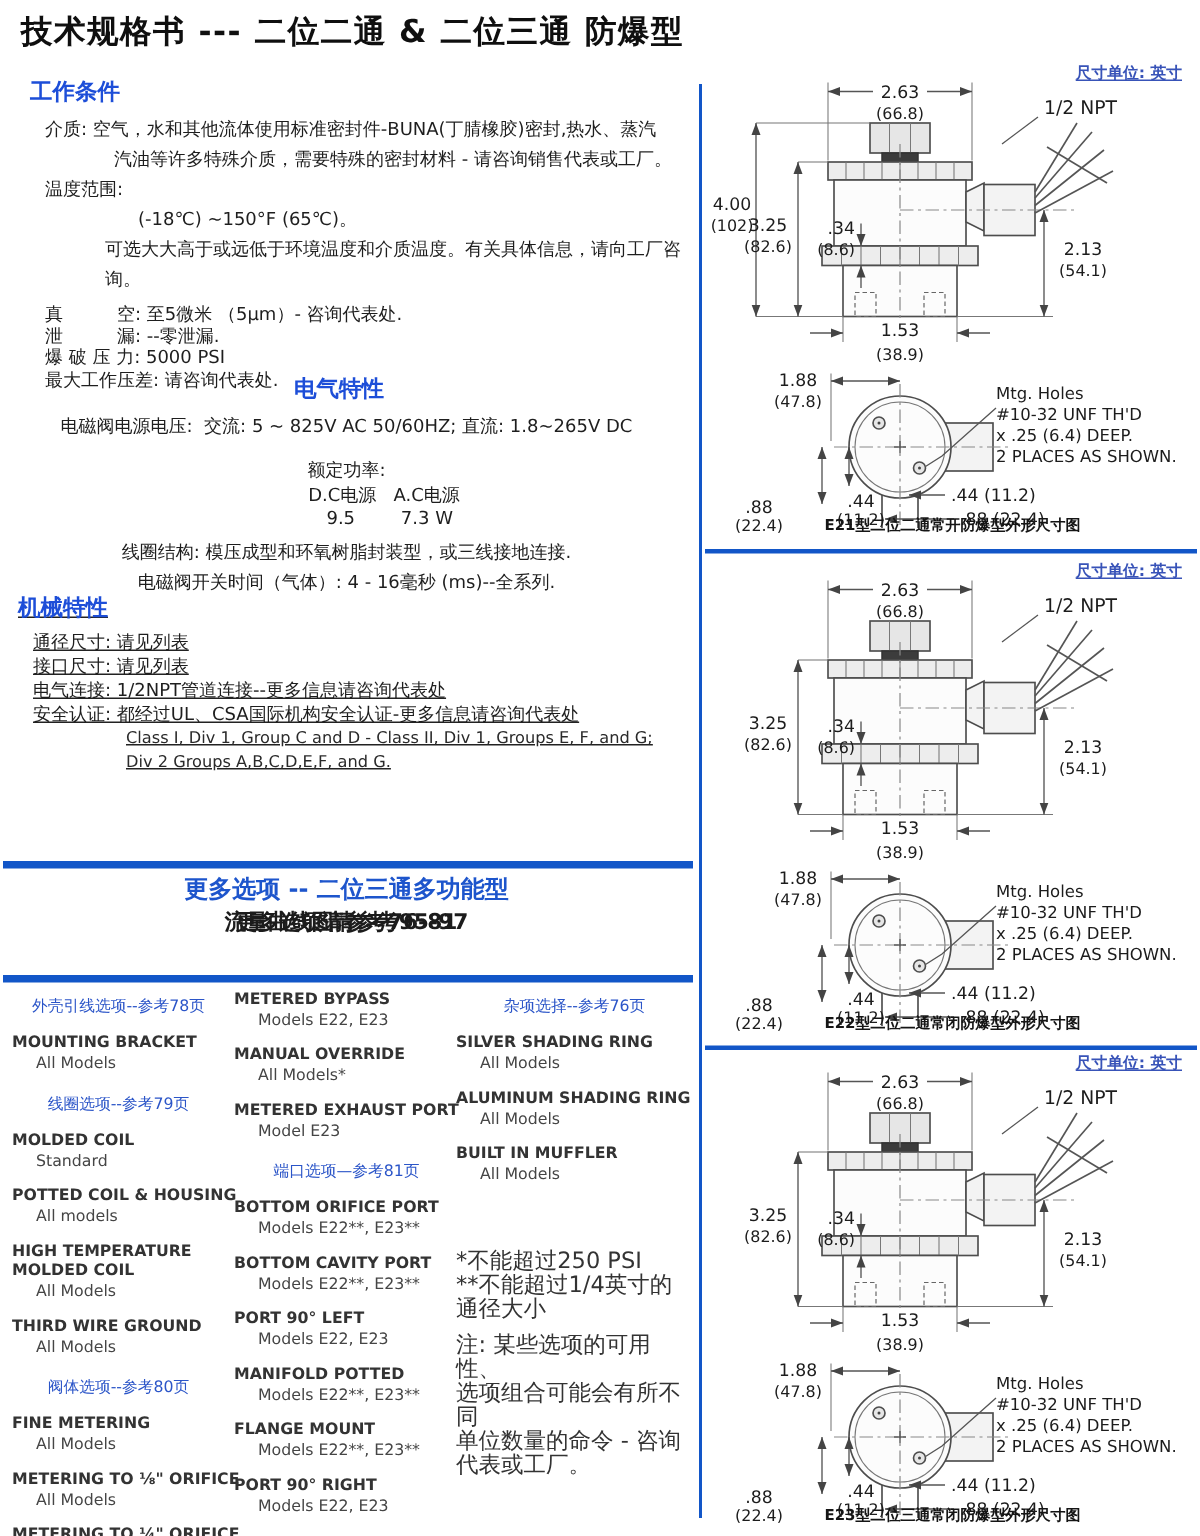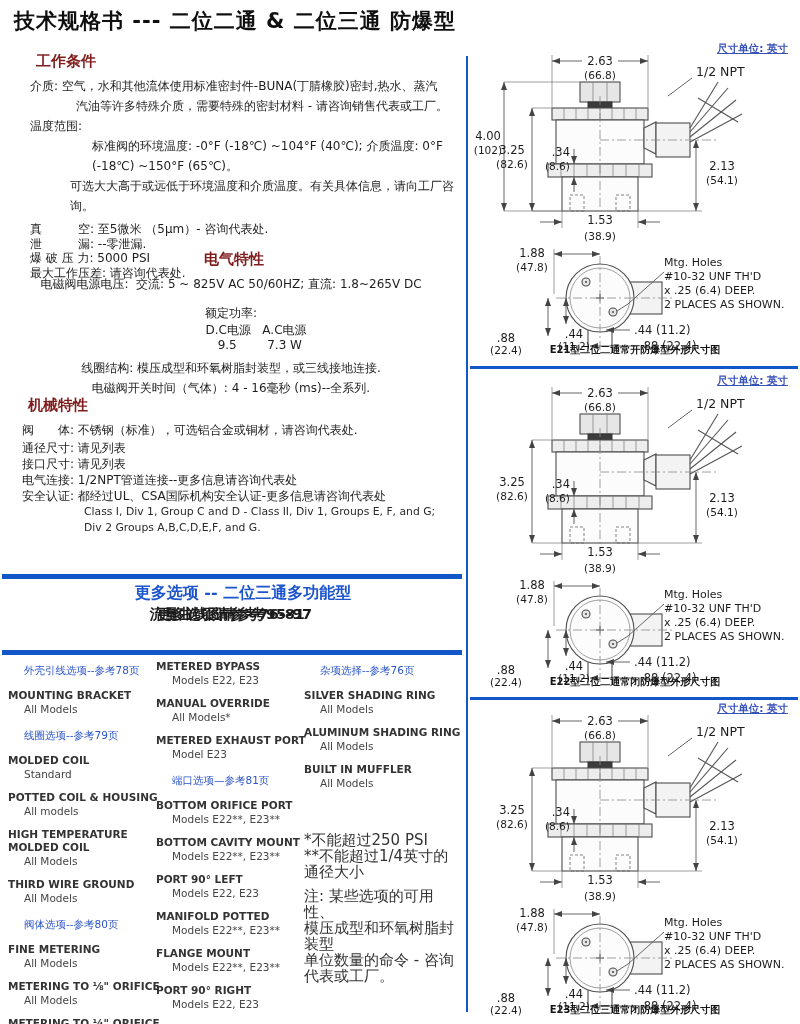--- a/index.html
+++ b/index.html
@@ -2,34 +2,34 @@
 <html><head>
 <meta charset="utf-8">
 <style>
   html,body{margin:0;padding:0;background:#fff;}
   body{width:800px;height:1024px;position:relative;overflow:hidden;
        font-family:"DejaVu Sans","Liberation Sans",sans-serif;color:#222;}
   .abs{position:absolute;}
   .title{left:14px;top:7px;font-size:21px;font-weight:bold;color:#0f0f0f;letter-spacing:1px;white-space:pre;}
   
   .section{width:452px;}
-  .sec-heading{font-size:15px;font-weight:bold;color:#7f1d1d;margin:0 0 5px 16px;}
+  .sec-heading{font-size:15px;font-weight:bold;color:#1d4ed8;margin:0 0 5px 0;}
   .ln{font-size:12px;line-height:20px;white-space:pre-wrap;color:#1e1e1e;}
   .tight{line-height:14.5px;font-size:12px;}
   .mech{line-height:16px;}
   .en{font-size:10.8px;line-height:16px;color:#2a2a2a;}
   .i0{margin-left:10px;} .i1{margin-left:56px;} .i2{margin-left:50px;} .i3{margin-left:60px;} .i4{margin-left:72px;}
   .sp6{height:6px;} .sp9{height:9px;}
   
   .bluebar{left:2px;width:460px;height:5px;background:#1256c8;}
-  .banner-t1{left:0;width:462px;text-align:center;font-size:16px;font-weight:bold;color:#1d55cc;margin-left:12px;}
+  .banner-t1{left:0;width:462px;text-align:center;font-size:16px;font-weight:bold;color:#1d55cc;}
   .banner-t2{left:0;width:462px;text-align:center;font-size:14.5px;font-weight:bold;color:#1c1c1c;}
   
   .opt-col{top:660px;}
-  .opt-hdr{font-size:10.5px;color:#2b55c8;margin:13px 0 11px 16px;}
+  .opt-hdr{font-size:10.5px;color:#2b55c8;margin:13px 0 11px 0;text-align:center;}
   .opt-hdr:first-child{margin-top:4px;}
   .opt-item{margin-bottom:10px;}
   .opt-title{font-size:10.5px;font-weight:bold;color:#333;line-height:13px;white-space:pre;}
   .opt-sub{font-size:10.5px;color:#454545;margin-left:16px;line-height:14px;}
   .opt-note{font-size:15px;color:#333;line-height:16px;}
   .opt-gap{height:32px;} .opt-gap-sm{height:8px;}
   
   .vdivider{left:466px;top:56px;width:2px;height:956px;background:#1256c8;}
   .hsep{left:470px;width:328px;height:3px;background:#1256c8;}
   .panel{position:absolute;left:470px;width:330px;height:326px;}
@@ -58,21 +58,20 @@
 </head>
 <body>
 
 <div class="abs title">技术规格书 --- 二位二通 &amp; 二位三通 防爆型</div>
 
 <div class="abs section" style="left:20px;top:52px;">
   <div class="sec-heading">工作条件</div>
   <div class="ln i0">介质: 空气，水和其他流体使用标准密封件-BUNA(丁腈橡胶)密封,热水、蒸汽</div>
   <div class="ln i1">汽油等许多特殊介质，需要特殊的密封材料 - 请咨询销售代表或工厂。</div>
   <div class="ln i0">温度范围:</div>
-  <div class="ln i4">标准阀的环境温度: -0°F (-18℃) ~104°F (40℃); 介质温度: 0°F</div>
   <div class="ln i4">(-18℃) ~150°F (65℃)。</div>
   <div class="ln i2">可选大大高于或远低于环境温度和介质温度。有关具体信息，请向工厂咨询。</div>
   <div class="sp6"></div>
   <div class="ln tight i0">真　　　空: 至5微米 （5μm）- 咨询代表处.</div>
   <div class="ln tight i0">泄　　　漏: --零泄漏.</div>
   <div class="ln tight i0">爆 破 压 力: 5000 PSI</div>
   <div class="ln tight i0">最大工作压差: 请咨询代表处.</div>
 </div>
 
 <div class="abs section" style="left:0;top:250px;text-align:center;">
@@ -80,23 +79,22 @@
   <div class="ln i0">电磁阀电源电压:  交流: 5 ~ 825V AC 50/60HZ; 直流: 1.8~265V DC</div>
   <div class="sp9"></div>
   <div class="ln i0">额定功率:</div>
   <div class="ln tight i3">D.C电源   A.C电源</div>
   <div class="ln tight i3">  9.5        7.3 W</div>
   <div class="sp6"></div>
   <div class="ln i0">线圈结构: 模压成型和环氧树脂封装型，或三线接地连接.</div>
   <div class="ln i0">电磁阀开关时间（气体）: 4 - 16毫秒 (ms)--全系列.</div>
 </div>
 
-<div class="abs section" style="left:12px;top:396px;">
+<div class="abs section" style="left:12px;top:396px;text-decoration:underline;">
   <div class="sec-heading">机械特性</div>
-  <div class="ln i0">阀　　体: 不锈钢（标准），可选铝合金或铜材，请咨询代表处.</div>
   <div class="ln mech i0">通径尺寸: 请见列表</div>
   <div class="ln mech i0">接口尺寸: 请见列表</div>
   <div class="ln mech i0">电气连接: 1/2NPT管道连接--更多信息请咨询代表处</div>
   <div class="ln mech i0">安全认证: 都经过UL、CSA国际机构安全认证-更多信息请咨询代表处</div>
   <div class="ln en i4">Class I, Div 1, Group C and D - Class II, Div 1, Groups E, F, and G;</div>
   <div class="ln en i4">Div 2 Groups A,B,C,D,E,F, and G.</div>
 </div>
 
 <div class="abs bluebar" style="top:574px;"></div>
 <div class="abs banner-t1" style="top:583px;">更多选项 -- 二位三通多功能型</div>
@@ -153,21 +151,21 @@
     <div class="opt-item">
       <div class="opt-title">METERED EXHAUST PORT</div>
       <div class="opt-sub">Model E23</div>
     </div>
     <div class="opt-hdr">端口选项—参考81页</div>
     <div class="opt-item">
       <div class="opt-title">BOTTOM ORIFICE PORT</div>
       <div class="opt-sub">Models E22**, E23**</div>
     </div>
     <div class="opt-item">
-      <div class="opt-title">BOTTOM CAVITY MOUNT</div>
+      <div class="opt-title">BOTTOM CAVITY PORT</div>
       <div class="opt-sub">Models E22**, E23**</div>
     </div>
     <div class="opt-item">
       <div class="opt-title">PORT 90° LEFT</div>
       <div class="opt-sub">Models E22, E23</div>
     </div>
     <div class="opt-item">
       <div class="opt-title">MANIFOLD POTTED</div>
       <div class="opt-sub">Models E22**, E23**</div>
     </div>
@@ -192,21 +190,21 @@
     </div>
     <div class="opt-item">
       <div class="opt-title">BUILT IN MUFFLER</div>
       <div class="opt-sub">All Models</div>
     </div>
     <div class="opt-gap"></div>
     <div class="opt-note">*不能超过250 PSI</div>
     <div class="opt-note">**不能超过1/4英寸的通径大小</div>
     <div class="opt-gap-sm"></div>
     <div class="opt-note">注: 某些选项的可用性、</div>
-    <div class="opt-note">模压成型和环氧树脂封装型</div>
+    <div class="opt-note">选项组合可能会有所不同</div>
     <div class="opt-note">单位数量的命令 - 咨询代表或工厂。</div>
   </div>
 
 <div class="abs vdivider"></div>
 <div>
     <div class="panel" style="top: 40px;">
   <div class="unit-label">尺寸单位: 英寸</div>
 
   <svg class="side-svg" width="330" height="196" viewBox="0 0 330 196">
     <defs>

